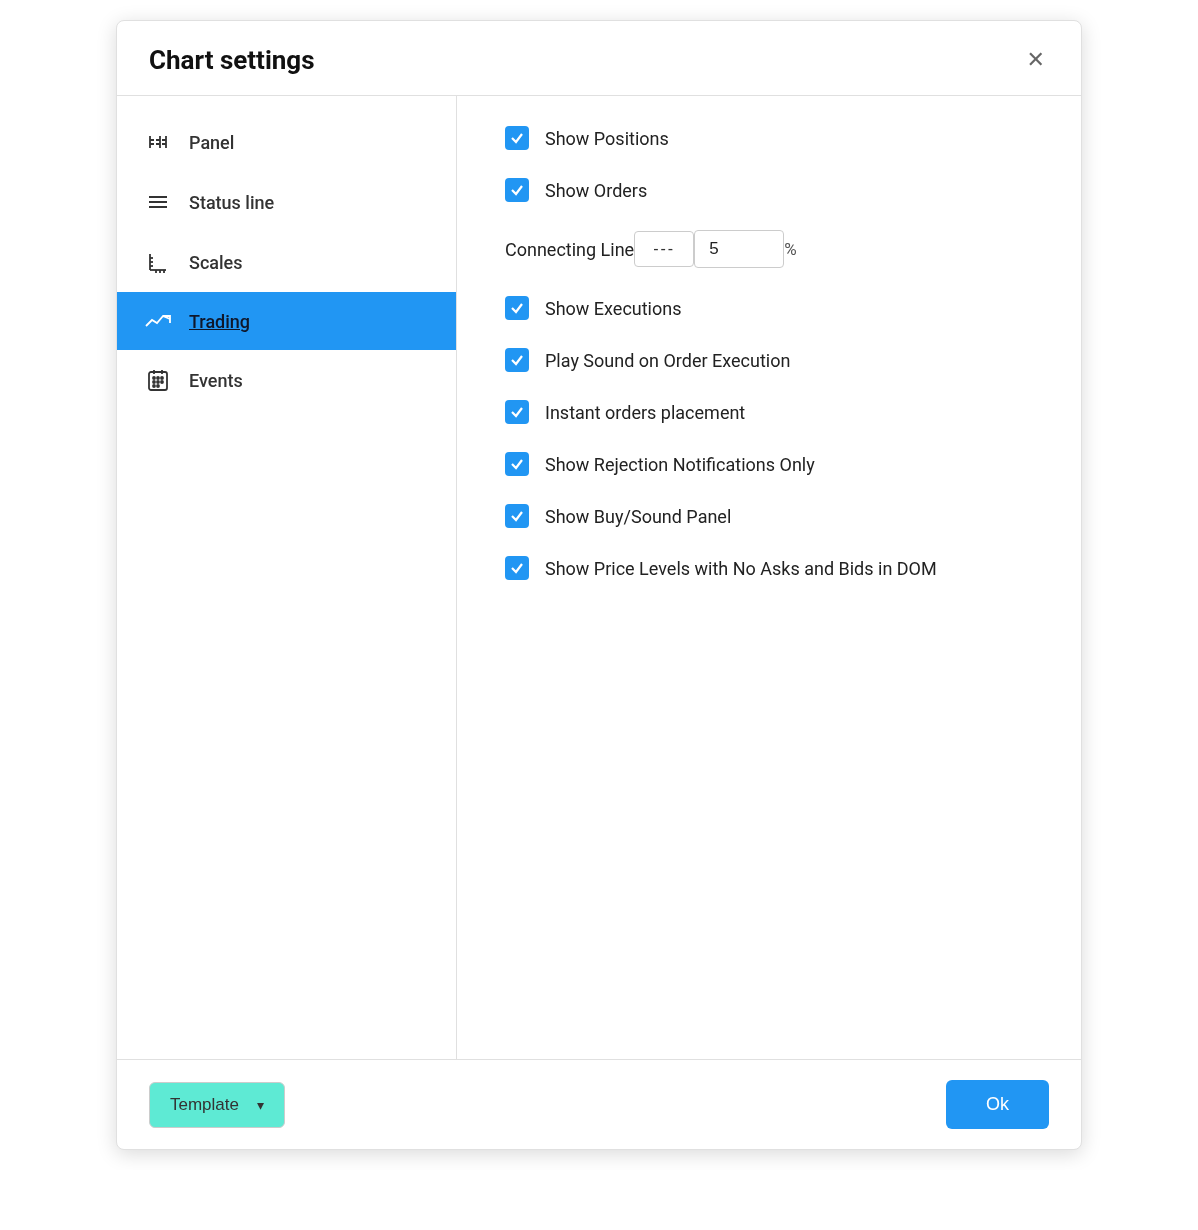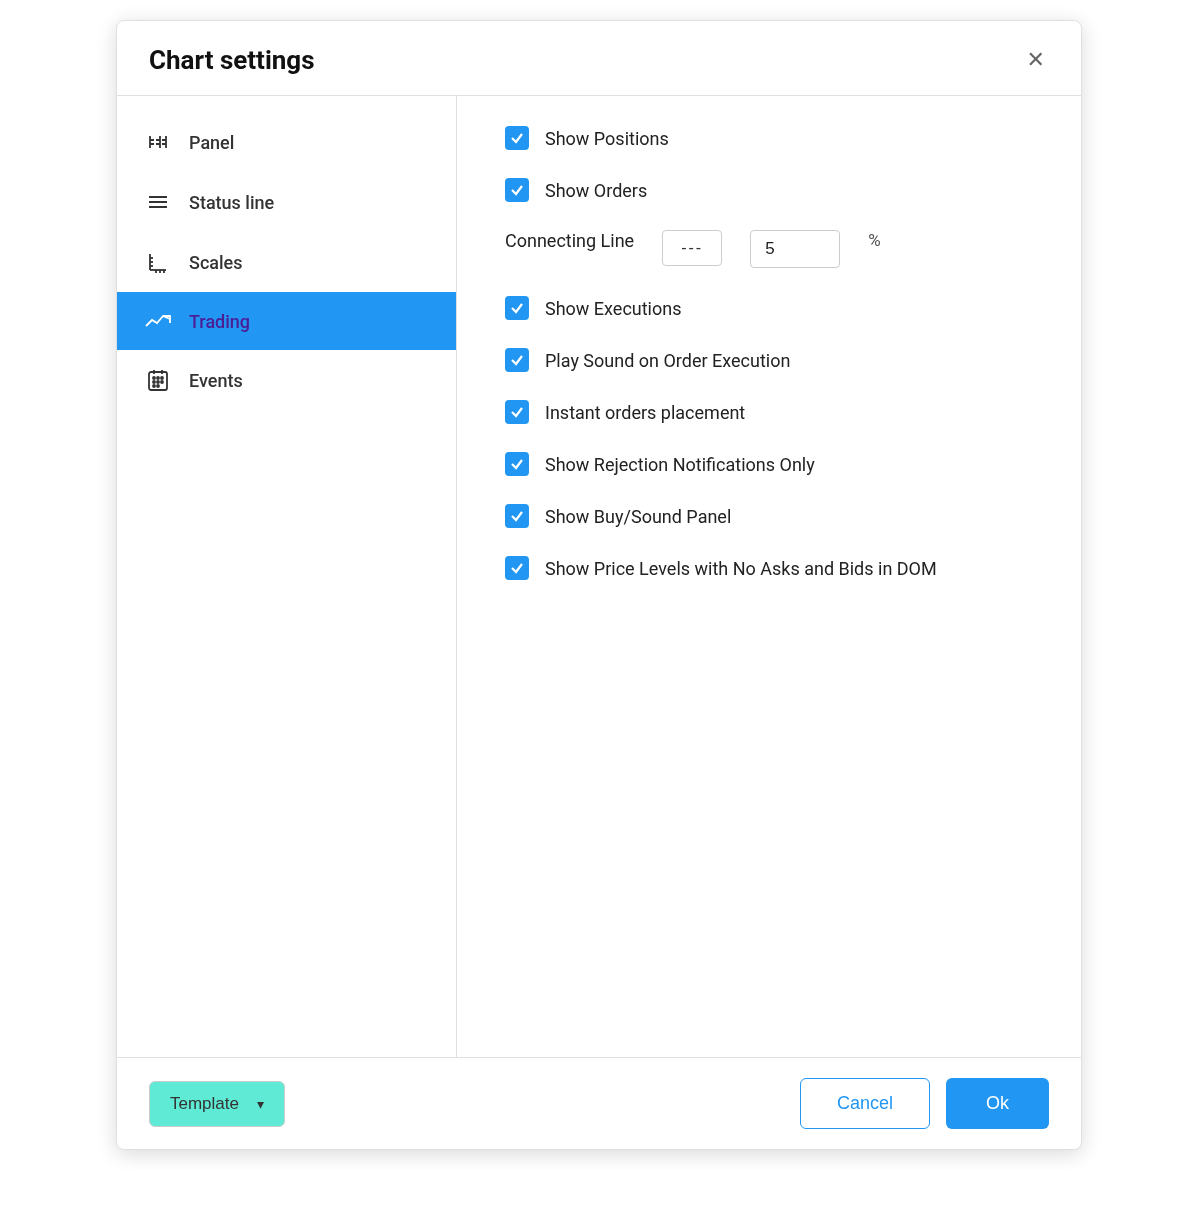--- a/index.html
+++ b/index.html
@@ -71,21 +71,22 @@
       flex-shrink: 0;
       display: flex;
       align-items: center;
       justify-content: center;
     }
     .sidebar-label {
       font-size: 18px;
       font-weight: 500;
     }
     .sidebar-item.active .sidebar-label {
-      color: #4c1d95;
+      color: #0f172a;
+      text-decoration: underline;
     }
     .content {
       flex: 1;
       padding: 30px 48px;
       display: flex;
       flex-direction: column;
       gap: 28px;
     }
     .checkbox-row {
       display: flex;
@@ -111,22 +112,22 @@
       justify-content: center;
       flex-shrink: 0;
       cursor: pointer;
     }
     .custom-checkbox svg {
       width: 14px;
       height: 14px;
     }
     .connecting-line-row {
       display: flex;
-      align-items: flex-start;
-      gap: 28px;
+      align-items: center;
+      gap: 0;
       font-size: 18px;
       color: #222;
     }
     .line-style-btn {
       border: 1px solid #ccc;
       border-radius: 4px;
       background: #fff;
       padding: 8px 18px;
       font-size: 16px;
       color: #333;
@@ -384,17 +385,16 @@
 
     </div>
   </div>
 
   <div class="footer">
     <button class="template-btn">
       <span>Template</span>
       <span class="chevron">▾</span>
     </button>
     <div class="footer-actions">
-      <button class="cancel-btn">Cancel</button>
       <button class="ok-btn">Ok</button>
     </div>
   </div>
 </div>
 
 </body></html>

